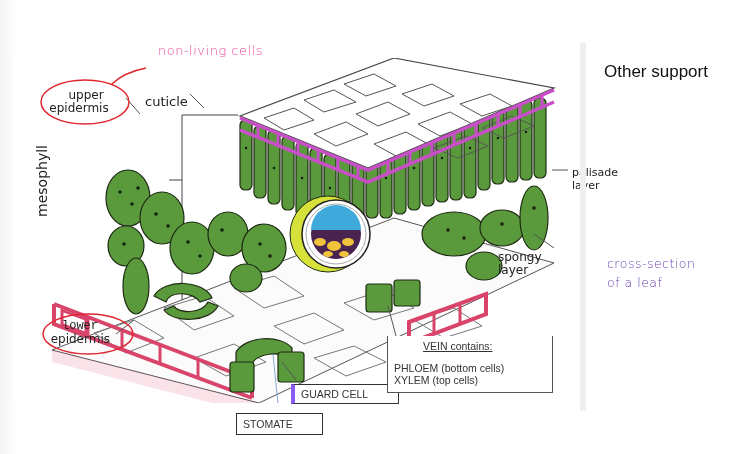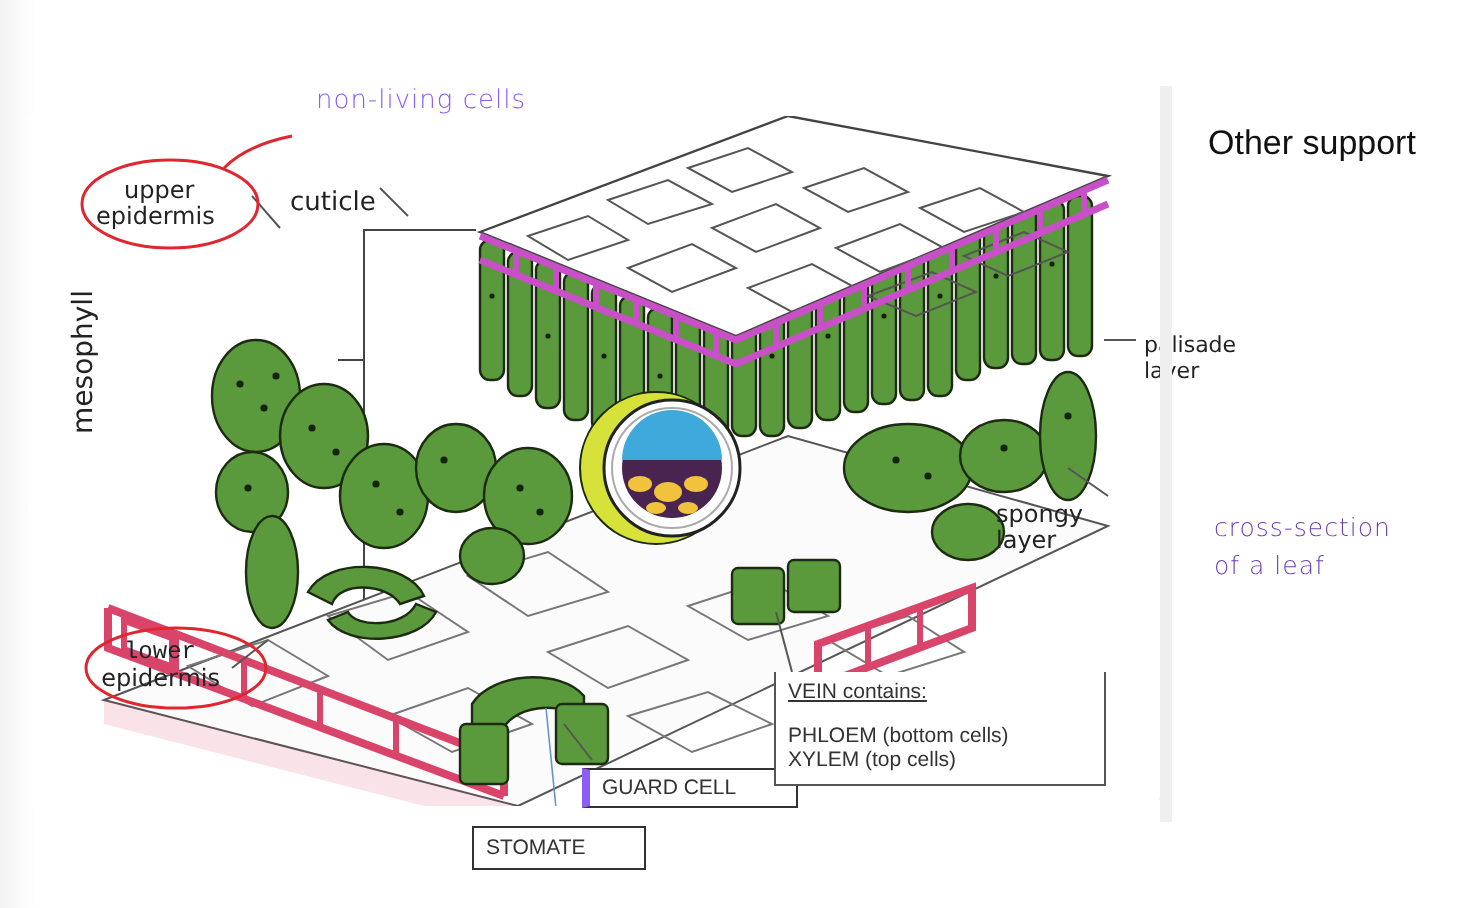--- a/index.html
+++ b/index.html
@@ -25,39 +25,39 @@
   .body-text {
     position: absolute; left: 604px; top: 60px; width: 125px; overflow: hidden;
     white-space: nowrap; font-size: 17px; line-height: 23px; color: #111;
   }
   .body-text .bold-term { font-weight: bold; text-decoration: underline; }
 
   .hand {
     position: absolute; font-family: "DejaVu Sans", sans-serif; font-weight: 300;
     letter-spacing: 0.5px;
   }
-  .hand-red { color: #8b5cf6; font-size: 13px; }
+  .hand-red { color: #ec4899; font-size: 13px; }
   .hand-purple { color: #6a3fb0; font-size: 12.5px; line-height: 19px; }
 
   .diagram-label {
     position: absolute; font-family: "DejaVu Sans", sans-serif; color: #222;
     font-size: 12px; line-height: 13px;
   }
   .boxed-label {
     position: absolute; border: 1px solid #333; background: #fff;
     font-family: "Liberation Sans", sans-serif; font-size: 10.5px; color: #333;
     padding: 3px 6px; box-sizing: border-box;
   }
   .vein-box {
     position: absolute; left: 387px; top: 336px; width: 166px; height: 57px;
     border: 1px solid #555; border-top: none; background: #fff; box-sizing: border-box;
     font-family: "Liberation Sans", sans-serif; font-size: 10.5px; color: #333;
     padding: 4px 6px; line-height: 12px;
   }
-  .vein-box .vein-title { text-decoration: underline; margin-bottom: 10px; }
+  .vein-box .vein-title { text-decoration: underline; margin-bottom: 10px; margin-left: 29px; }
 </style>
 </head>
 <body>
 
 <div class="page-left-shade"></div>
 
 <div class="image-frame">
   <svg class="diagram-svg" width="566" height="345" viewBox="0 0 566 345">
 
     <polyline points="224,57 168,57 168,263 224,263" fill="none" stroke="#444" stroke-width="1"></polyline>
@@ -238,21 +238,21 @@
     </g>
     <line x1="259" y1="296" x2="264" y2="346" stroke="#6a93c8" stroke-width="0.8"></line>
 
     <ellipse cx="71" cy="44" rx="44" ry="22" fill="none" stroke="#e0262f" stroke-width="1.5"></ellipse>
     <ellipse cx="74" cy="276" rx="45" ry="20" fill="none" stroke="#e0262f" stroke-width="1.5"></ellipse>
     <path d="M98,26 C108,16 122,12 132,10" fill="none" stroke="#e0262f" stroke-width="1.5"></path>
 
     <polyline points="571,138 575,138 573,341 566,342" fill="none" stroke="#6a3fb0" stroke-width="1.5"></polyline>
   </svg>
 
-  <div class="diagram-label" style="left:48px; top:31px; text-align:left; width:48px;">
+  <div class="diagram-label" style="left:48px; top:31px; text-align:center; width:48px;">
     <div>upper</div>
     <div style="margin-left:-14px;">epidermis</div>
   </div>
   <div class="diagram-label" style="left:131px; top:37px; font-size:13px;">cuticle</div>
 
   <div class="diagram-label" style="left:-24px; top:78px; font-size:14px; transform: rotate(-90deg); transform-origin: center; width:90px; text-align:center; line-height:16px; top:115px; left:-17px;">mesophyll</div>
 
   <div class="diagram-label" style="left:558px; top:108px; font-size:11px;">
     <div>palisade</div>
     <div>layer</div>

